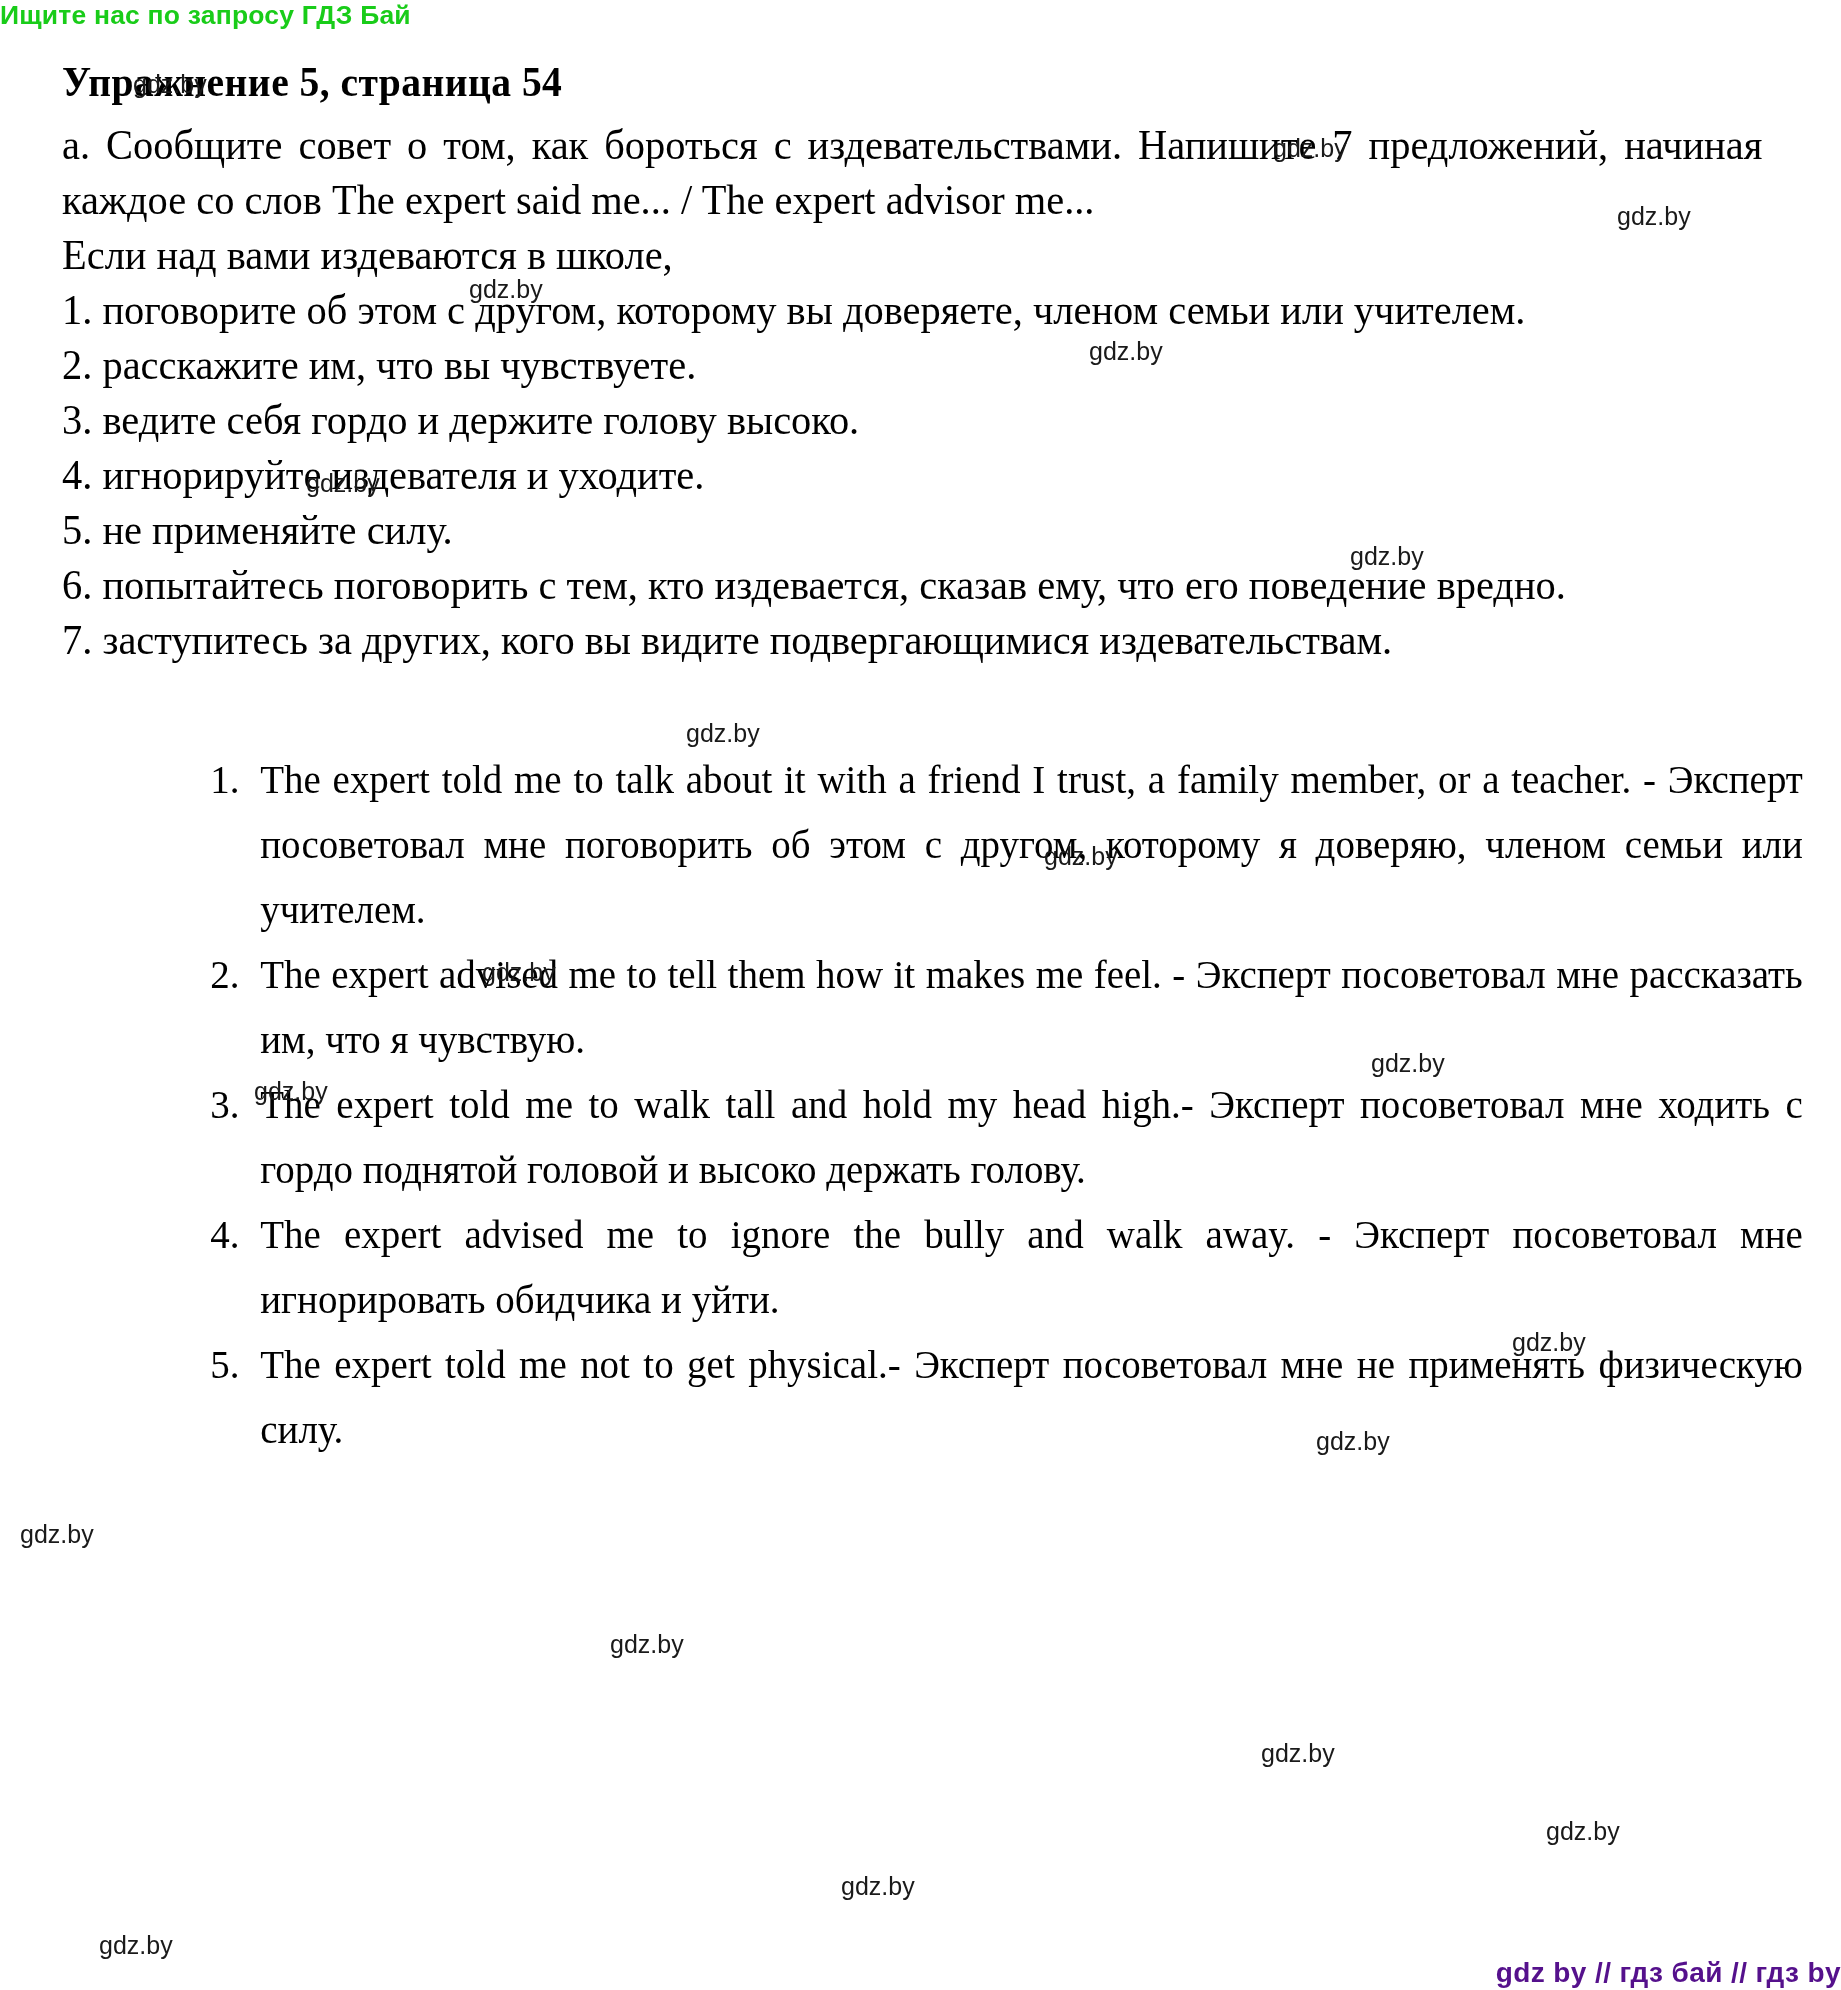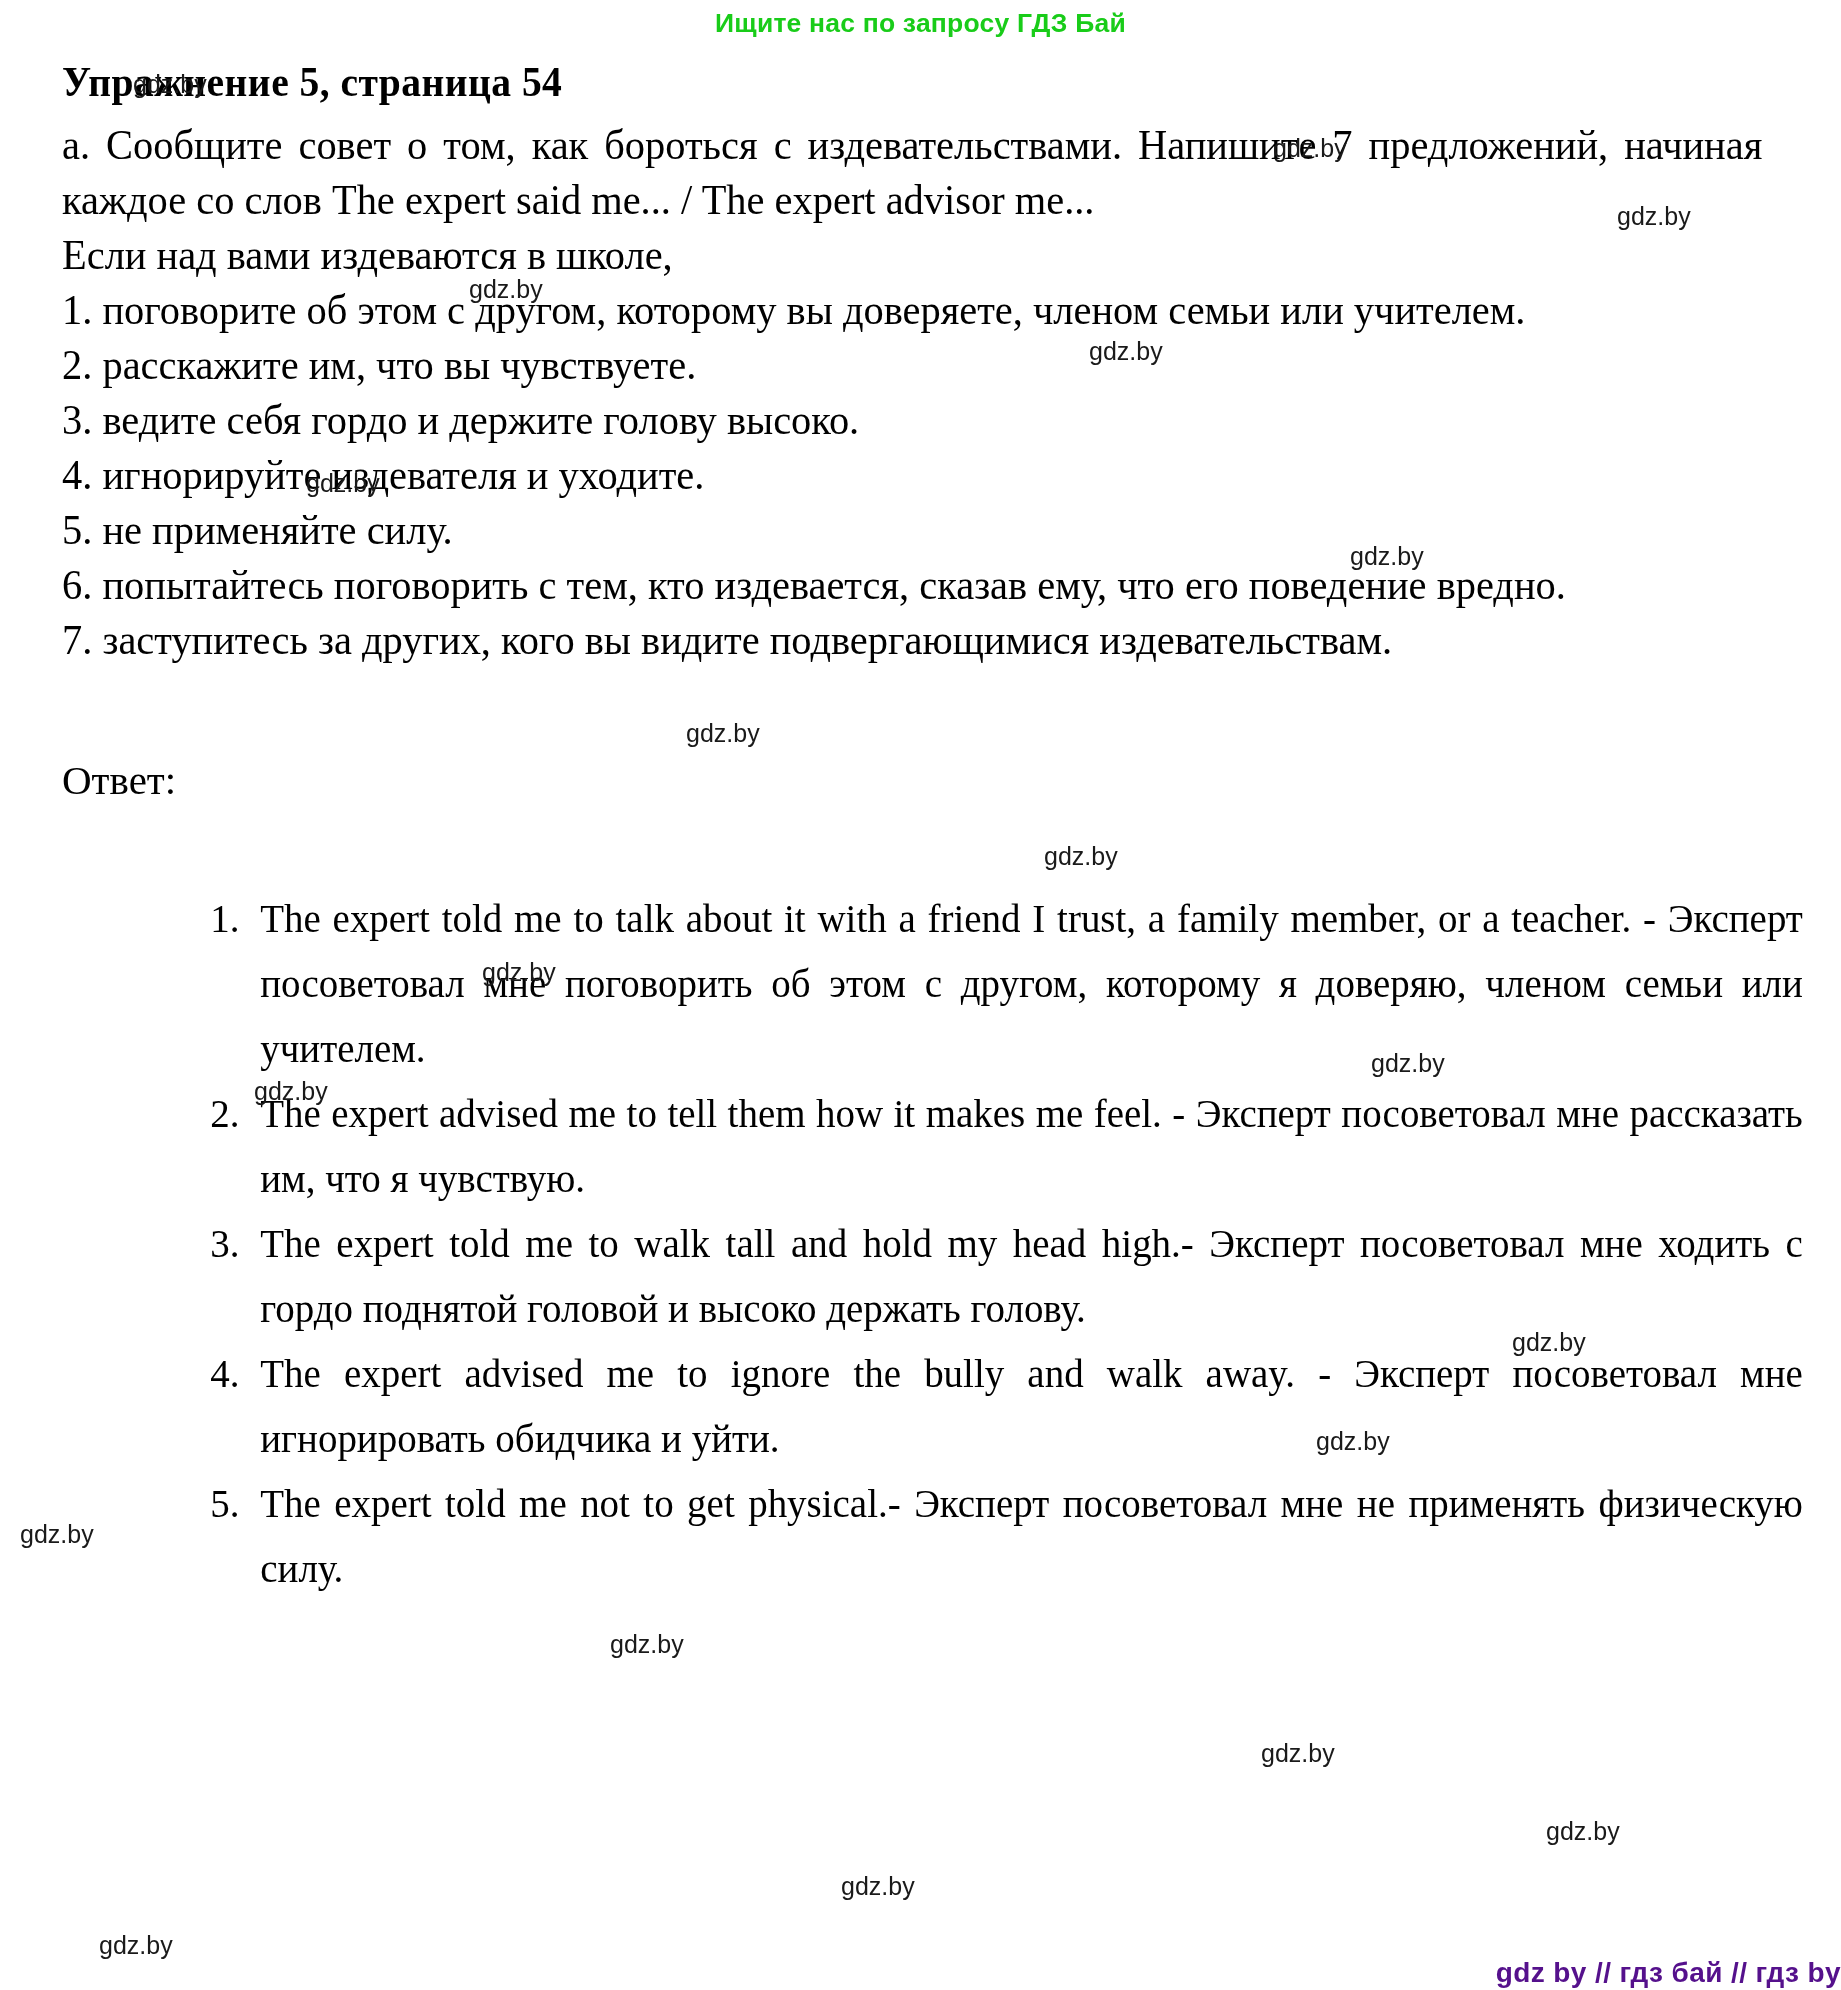--- a/index.html
+++ b/index.html
@@ -12,24 +12,24 @@
     height: 1990px;
     position: relative;
     font-family: "Liberation Serif", "DejaVu Serif", serif;
     color: #000000;
     overflow: hidden;
   }
 
   
   .top-banner {
     position: absolute;
-    top: 8px;
+    top: 0px;
     left: 0;
     width: 100%;
-    text-align: center;
+    text-align: left;
     font-family: "Liberation Sans", sans-serif;
     font-weight: bold;
     font-size: 26.5px;
     color: #19cc19;
     letter-spacing: 0.2px;
     white-space: nowrap;
   }
 
   
   .bottom-banner {
@@ -153,21 +153,20 @@
     <p class="left">Если над вами издеваются в школе,</p>
     <p class="just">1. поговорите об этом с другом, которому вы доверяете, членом семьи или учителем.</p>
     <p class="left">2. расскажите им, что вы чувствуете.</p>
     <p class="left">3. ведите себя гордо и держите голову высоко.</p>
     <p class="left">4. игнорируйте издевателя и уходите.</p>
     <p class="left">5. не применяйте силу.</p>
     <p class="just">6. попытайтесь поговорить с тем, кто издевается, сказав ему, что его поведение вредно.</p>
     <p class="just">7. заступитесь за других, кого вы видите подвергающимися издевательствам.</p>
   </div>
 
-  <div class="answer-label">Ответ:</div>
 
   <ol class="answers">
     <li>The expert told me to talk about it with a friend I trust, a family member, or a teacher. - Эксперт посоветовал мне поговорить об этом с другом, которому я доверяю, членом семьи или учителем.</li>
     <li>The expert advised me to tell them how it makes me feel. - Эксперт посоветовал мне рассказать им, что я чувствую.</li>
     <li>The expert told me to walk tall and hold my head high.- Эксперт посоветовал мне ходить с гордо поднятой головой и высоко держать голову.</li>
     <li>The expert advised me to ignore the bully and walk away. - Эксперт посоветовал мне игнорировать обидчика и уйти.</li>
     <li>The expert told me not to get physical.- Эксперт посоветовал мне не применять физическую силу.</li>
   </ol>
 
 </div>

